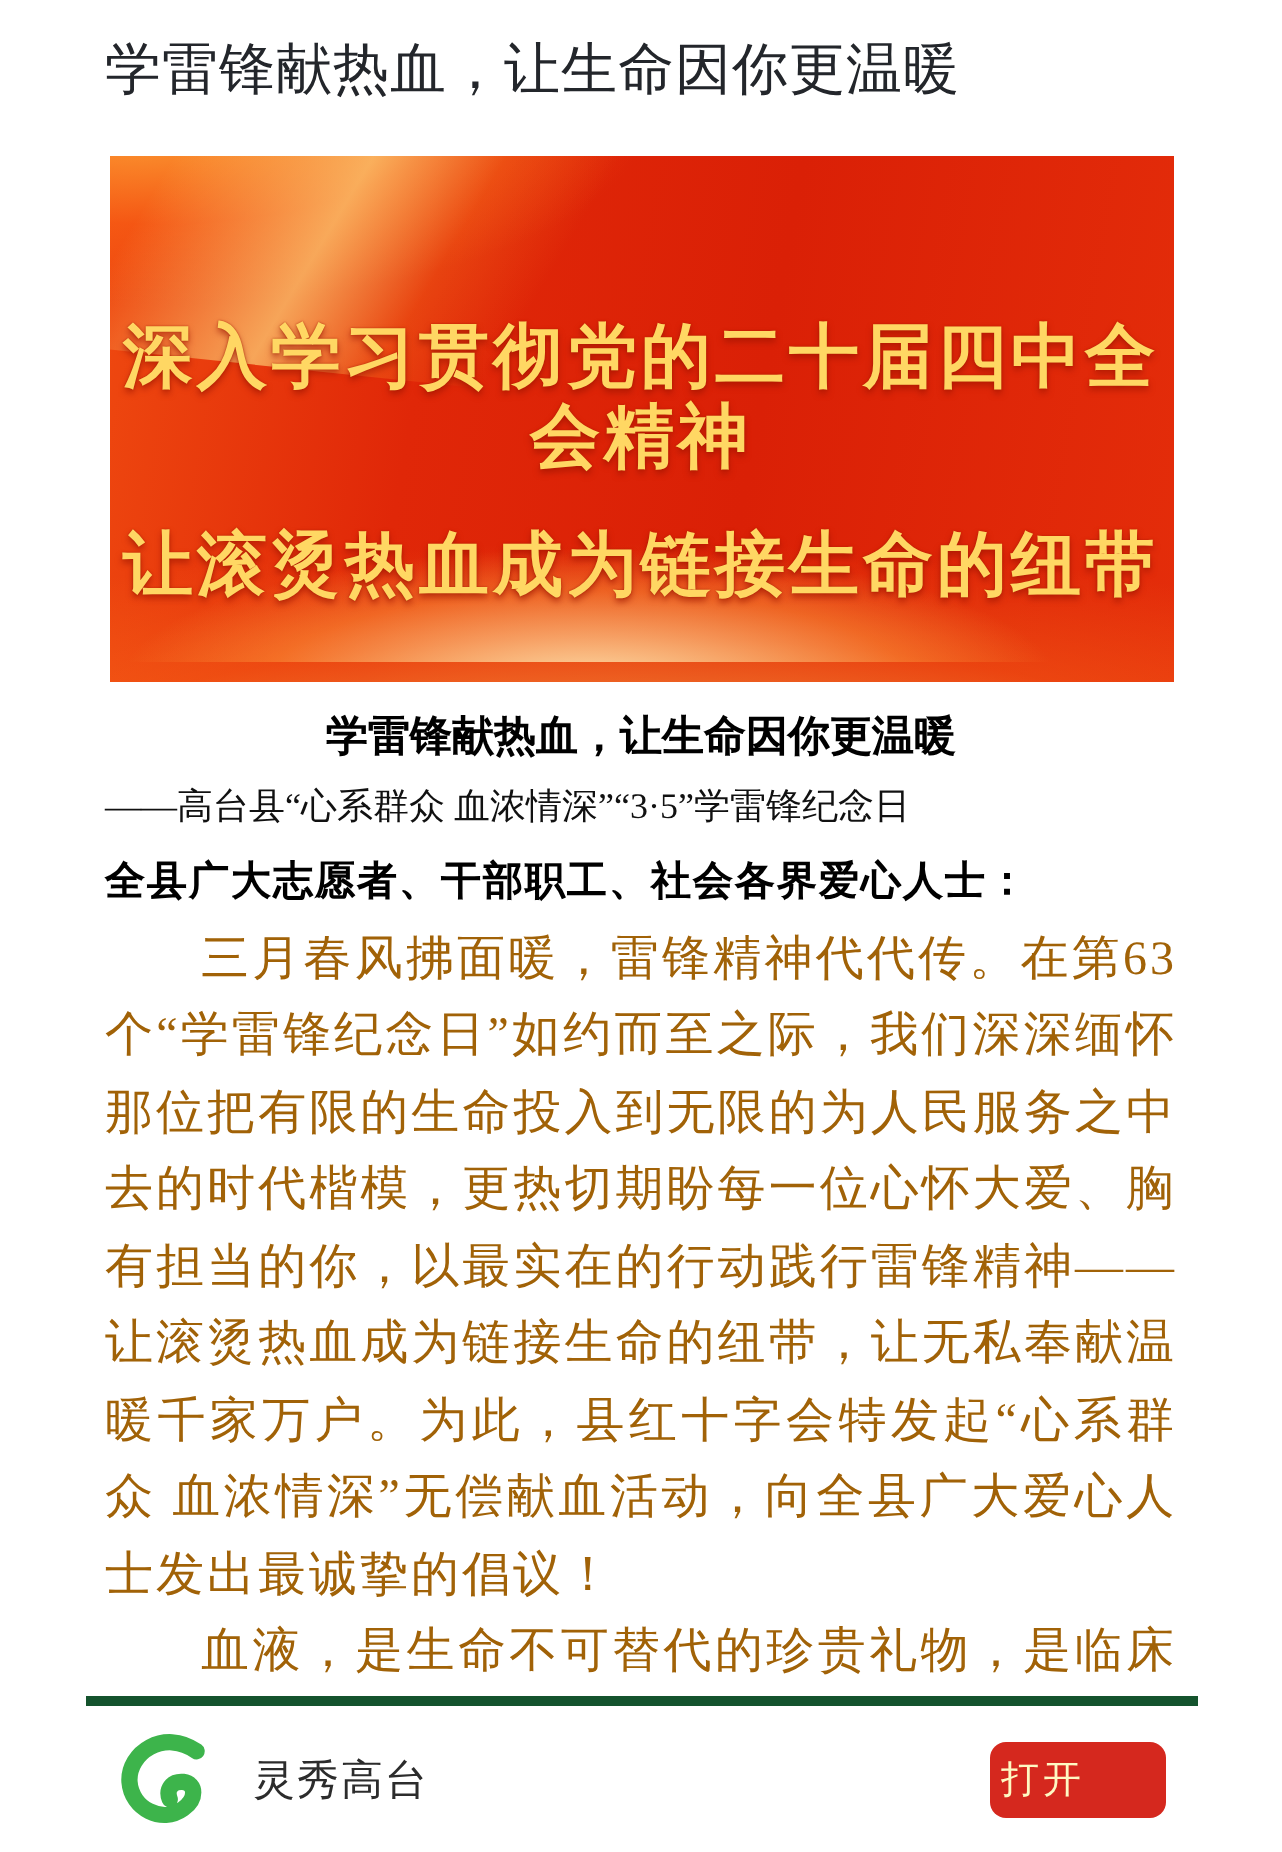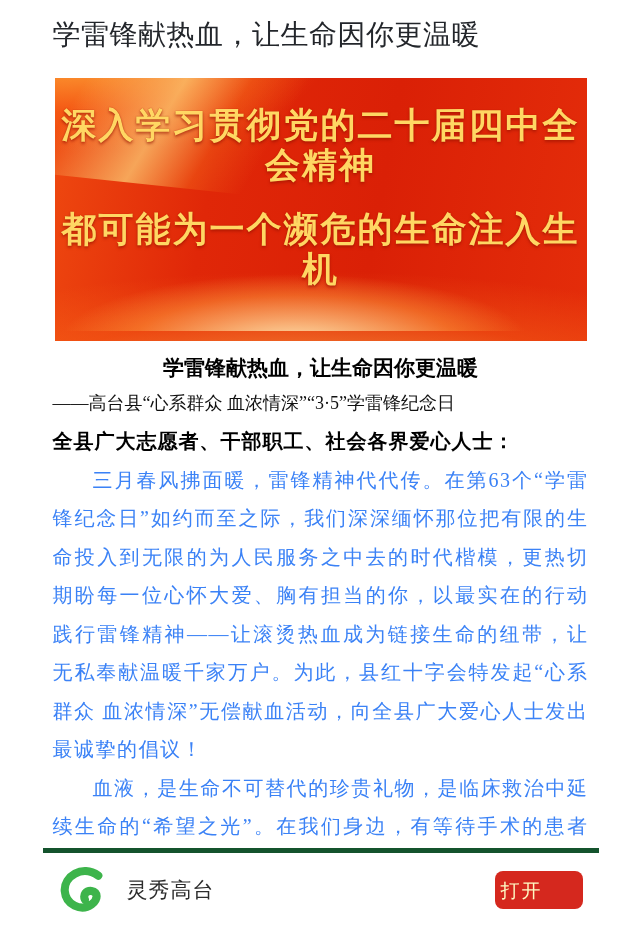--- a/index.html
+++ b/index.html
@@ -27,21 +27,21 @@
   .banner::before {
     content:""; position:absolute; left:-60px; top:-40px; width:380px; height:150px;
     background:linear-gradient(115deg, rgba(255,230,150,0) 25%, rgba(255,224,130,.65) 46%, rgba(255,150,40,.25) 60%, rgba(255,150,40,0) 72%);
     transform:rotate(6deg);
   }
   .banner::after {
     content:""; position:absolute; left:0; right:0; bottom:10px; height:70px;
     background:radial-gradient(55% 120% at 45% 115%, rgba(255,240,190,.85), rgba(255,170,70,.4) 55%, rgba(255,170,70,0) 80%);
   }
   .banner-text {
-    position:relative; z-index:2; padding-top:28px; text-align:center;
+    position:relative; z-index:2; padding-top:81px; text-align:center;
   }
   .banner-line {
     font-family:"Liberation Serif", serif;
     font-size:35px; line-height:40px; font-weight:bold; letter-spacing:2px;
     color:#ffd763;
     text-shadow:0 2px 3px rgba(150,18,0,.6), 0 0 1px rgba(170,30,0,.8);
   }
   .banner-line + .banner-line { margin-top:24px; }
   
   .article-heading {
@@ -58,21 +58,21 @@
   
   .article-body { margin:6px 10px 0; }
   .salutation {
     font-family:Liberation Sans, sans-serif;
     font-size:20px; line-height:38.5px; font-weight:bold; color:#000;
     letter-spacing:1px;
   }
   .para {
     margin:0;
     font-family:"Liberation Serif", serif;
-    font-size:20px; line-height:38.5px; color:#3b82f6;
+    font-size:24px; line-height:38.5px; color:#a16207;
     text-align:justify; text-indent:2em; letter-spacing:1.5px;
   }
   
   .footer {
     position:absolute; left:0; right:0; bottom:0; height:78px;
     background:#fff; border-top:5px solid #14532d;
     display:flex; align-items:center; padding:0 16px; z-index:5;
   }
   .app-logo { width:46px; height:46px; flex:0 0 auto; display:block; }
   .app-name {
@@ -89,21 +89,21 @@
 </head>
 <body>
 
 <div class="page">
 
   <h1 class="page-title">学雷锋献热血，让生命因你更温暖</h1>
 
   <div class="banner">
     <div class="banner-text">
       <div class="banner-line">深入学习贯彻党的二十届四中全会精神</div>
-      <div class="banner-line">都可能为一个濒危的生命注入生机</div>
+      <div class="banner-line">让滚烫热血成为链接生命的纽带</div>
     </div>
   </div>
 
   <div class="article-heading">学雷锋献热血，让生命因你更温暖</div>
 
   <div class="article-subtitle">——高台县“心系群众 血浓情深”“3·5”学雷锋纪念日</div>
 
 
   <div class="article-body">
     <div class="salutation">全县广大志愿者、干部职工、社会各界爱心人士：</div>

